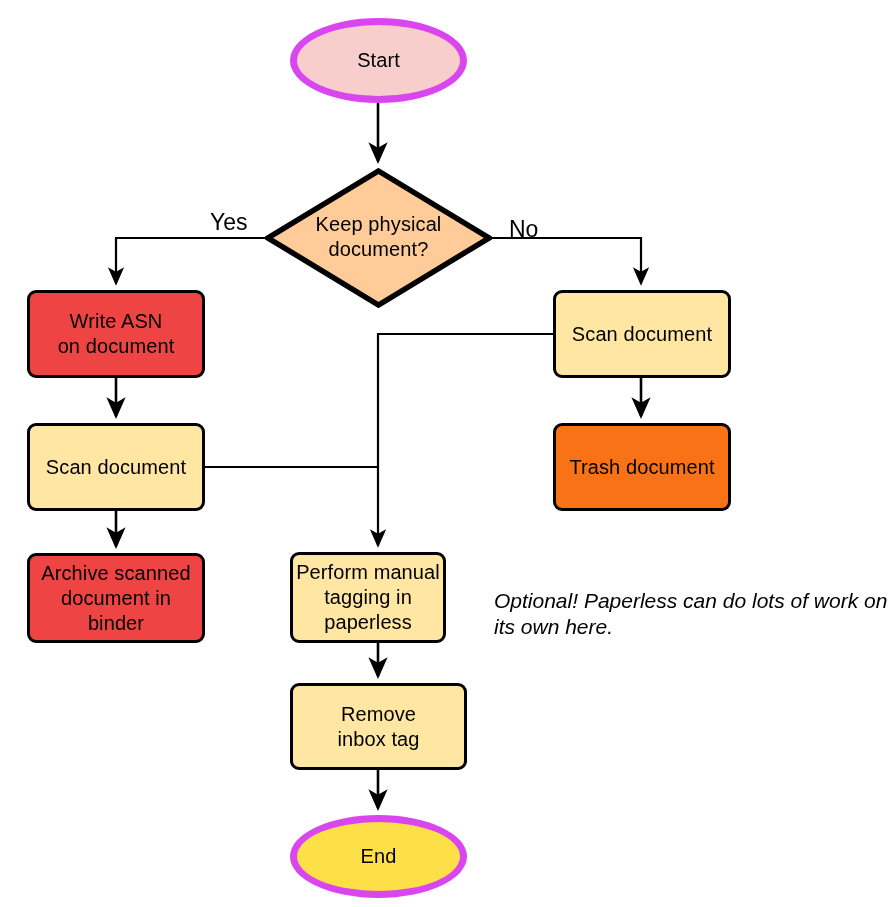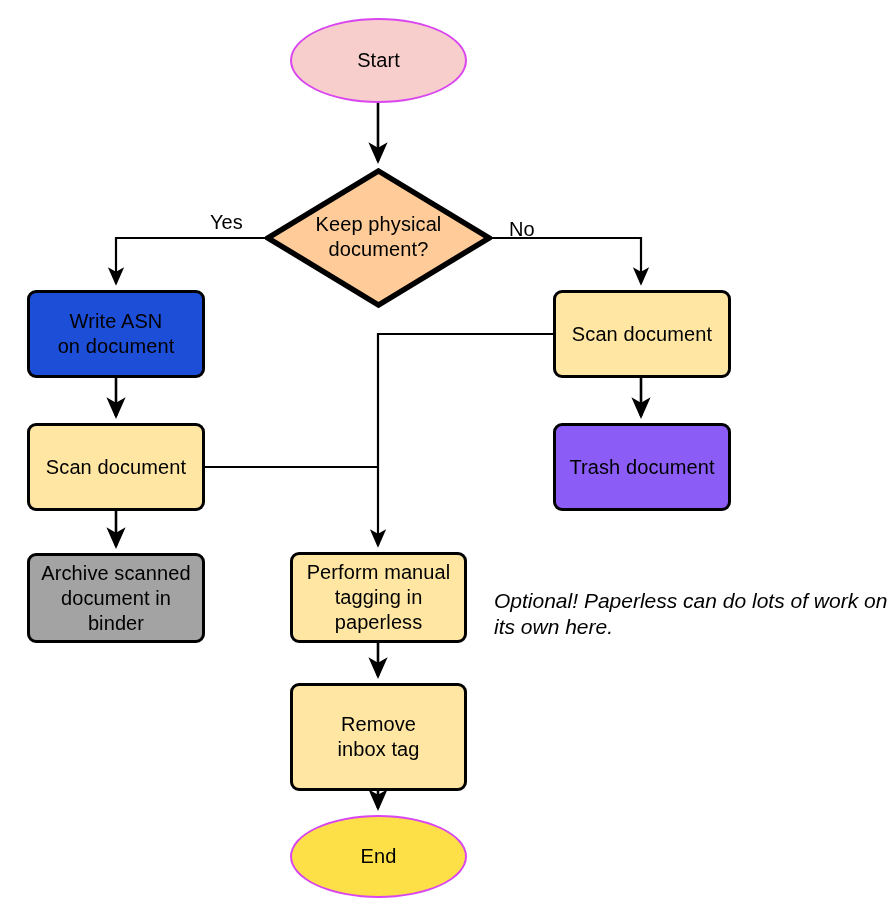--- a/index.html
+++ b/index.html
@@ -33,21 +33,21 @@
     justify-content: center;
     text-align: center;
     color: #000000;
     font-size: 20px;
     line-height: 25px;
     letter-spacing: 0.1px;
     white-space: pre-line;
     z-index: 2;
   }
   .node.terminal {
-    border: 2px solid #d946ef;
+    border: 7px solid #d946ef;
     border-radius: 50%;
   }
   .node.process {
     border: 3px solid #000000;
     border-radius: 9px;
   }
   .node.decision {
     border: none;
     background: transparent;
   }
@@ -59,21 +59,21 @@
     height: 100%;
     z-index: 1;
   }
   .decision-label {
     position: relative;
     z-index: 2;
     padding-bottom: 2px;
   }
   .edge-label {
     position: absolute;
-    font-size: 20px;
+    font-size: 23px;
     line-height: 22px;
     color: #000000;
     white-space: nowrap;
     z-index: 3;
   }
   .note {
     position: absolute;
     font-size: 21px;
     line-height: 26px;
     font-style: italic;
@@ -123,50 +123,50 @@
     <svg class="decision-shape" viewBox="0 0 227 140" preserveAspectRatio="none" xmlns="http://www.w3.org/2000/svg">
       <polygon points="113.5,3 224,70 113.5,137 3,70" fill="#FFCC99" stroke="#000000" stroke-width="5.5" stroke-linejoin="miter"></polygon>
     </svg>
     <span class="decision-label">Keep physical
 document?</span>
   </div>
 
   <div class="edge-label" style="left:210px; top:211px;">Yes</div>
   <div class="edge-label" style="left:509px; top:218px;">No</div>
 
-  <div class="node process" style="left:27px; top:290px; width:178px; height:88px; background:#1d4ed8;">
+  <div class="node process" style="left:27px; top:290px; width:178px; height:88px; background:#ef4444;">
     <span>Write ASN
 on document</span>
   </div>
 
   <div class="node process" style="left:27px; top:423px; width:178px; height:88px; background:#FFE6A3;">
     <span>Scan document</span>
   </div>
 
-  <div class="node process" style="left:27px; top:553px; width:178px; height:90px; background:#a3a3a3;">
+  <div class="node process" style="left:27px; top:553px; width:178px; height:90px; background:#ef4444;">
     <span>Archive scanned
 document in
 binder</span>
   </div>
 
   <div class="node process" style="left:553px; top:290px; width:178px; height:88px; background:#FFE6A3;">
     <span>Scan document</span>
   </div>
 
-  <div class="node process" style="left:553px; top:423px; width:178px; height:88px; background:#8b5cf6;">
+  <div class="node process" style="left:553px; top:423px; width:178px; height:88px; background:#f97316;">
     <span>Trash document</span>
   </div>
 
-  <div class="node process" style="left:290px; top:552px; width:177px; height:91px; background:#FFE6A3;">
+  <div class="node process" style="left:290px; top:552px; width:156px; height:91px; background:#FFE6A3;">
     <span>Perform manual
 tagging in
 paperless</span>
   </div>
 
-  <div class="node process" style="left:290px; top:683px; width:177px; height:108px; background:#FFE6A3;">
+  <div class="node process" style="left:290px; top:683px; width:177px; height:87px; background:#FFE6A3;">
     <span>Remove
 inbox tag</span>
   </div>
 
   <div class="node terminal" style="left:290px; top:815px; width:177px; height:83px; background:#fde047;">
     <span>End</span>
   </div>
 
   <div class="note" style="left:483px; top:588px; width:400px;">Optional! Paperless can do lots of work on its own here.</div>
 

